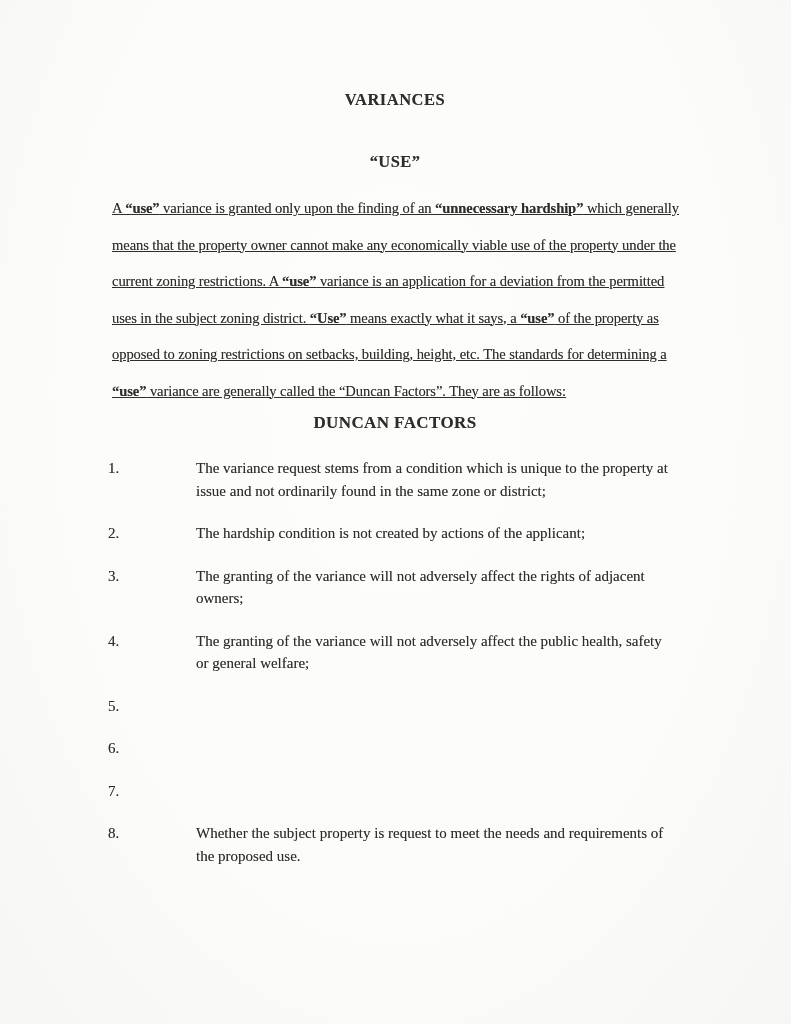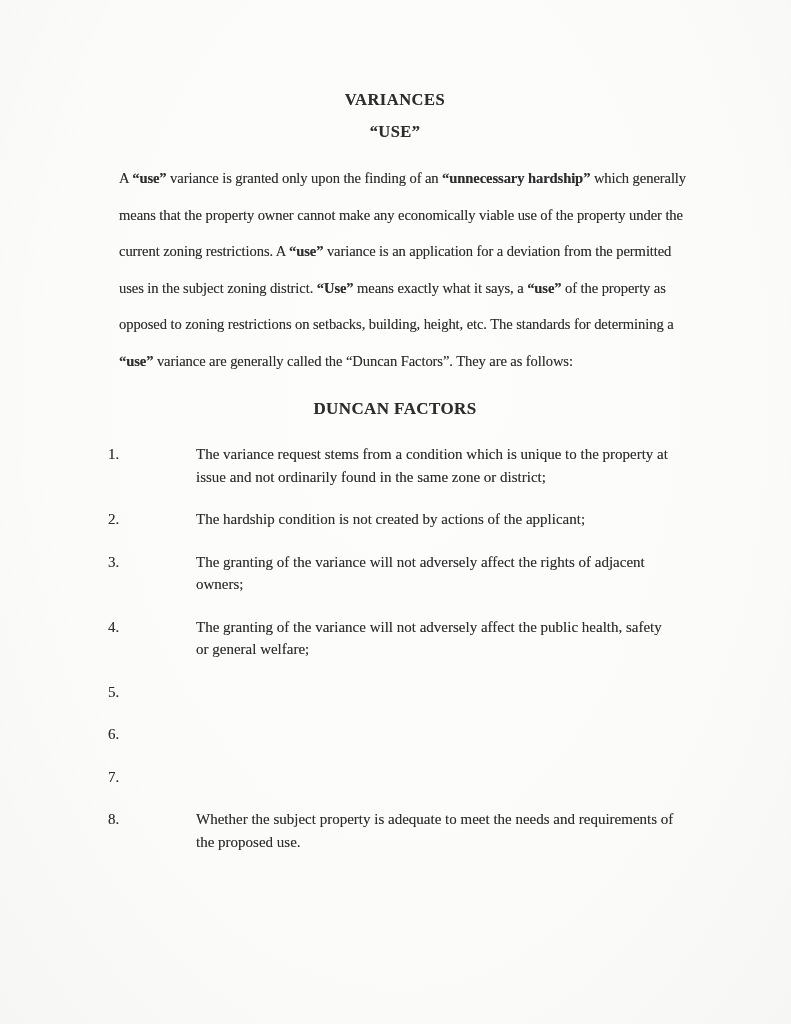--- a/index.html
+++ b/index.html
@@ -14,46 +14,47 @@
     margin: 0 auto;
     box-sizing: border-box;
     padding: 90px 109px 0 108px;
     background: radial-gradient(ellipse at 50% 38%, #fdfdfc 0%, #fbfbf9 62%, #f6f6f4 100%);
     font-family: "Liberation Serif", serif;
     color: #2d2d2d;
     text-shadow: 0 0 0.5px rgba(45,45,45,0.45);
     overflow: hidden;
   }
   .doc-title {
-    margin: 0 0 12px 0;
+    margin: 0 0 42px 0;
     text-align: center;
     font-size: 16.5px;
     font-weight: 700;
     letter-spacing: 0.5px;
   }
   .doc-subtitle {
     margin: 0 0 18px 0;
     text-align: center;
     font-size: 16.5px;
     font-weight: 700;
     letter-spacing: 0.4px;
   }
   .underlined {
     text-decoration-thickness: 1.5px;
     text-underline-offset: 3px;
   }
   .intro {
-    margin: 11px;
+    margin: 4px;
     width: 574px;
     font-size: 14.6px;
     line-height: 36.5px;
     letter-spacing: -0.1px;
+    text-decoration: underline;
   }
   .section-heading {
-    margin: 20px 0 0 0;
+    margin: 4px 0 0 0;
     text-align: center;
     font-size: 17px;
     font-weight: 700;
     letter-spacing: 0.4px;
   }
   .factors {
     margin-top: 24px;
   }
   .factor {
     display: flex;
@@ -113,18 +114,18 @@
     <div class="factor">
       <span class="factor-num">6.</span>
     </div>
 
     <div class="factor">
       <span class="factor-num">7.</span>
     </div>
 
     <div class="factor">
       <span class="factor-num">8.</span>
-      <span class="factor-text">Whether the subject property is adequate to meet the needs and requirements of the proposed use.</span>
+      <span class="factor-text">Whether the subject property is request to meet the needs and requirements of the proposed use.</span>
     </div>
 
   </div>
 
 </div>
 
 </body></html>

